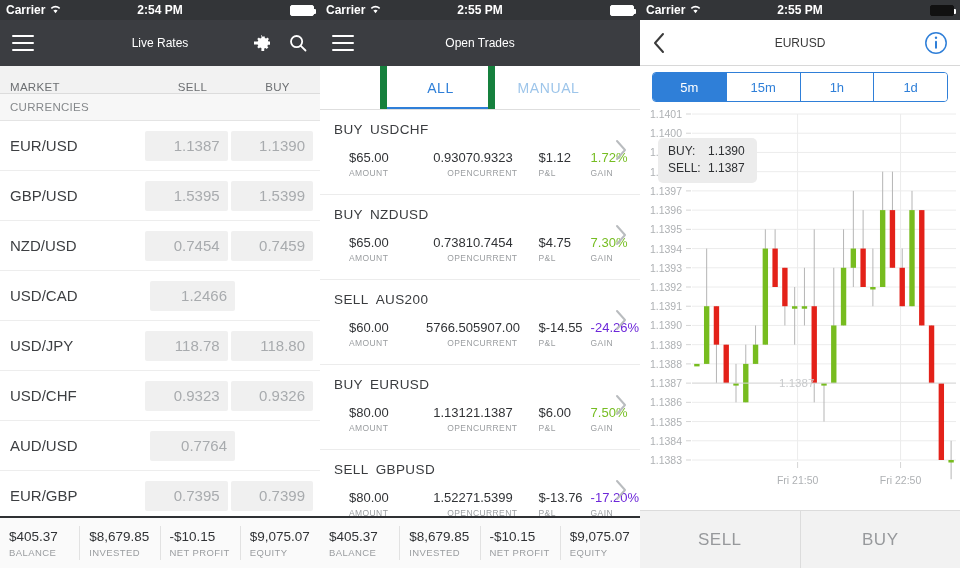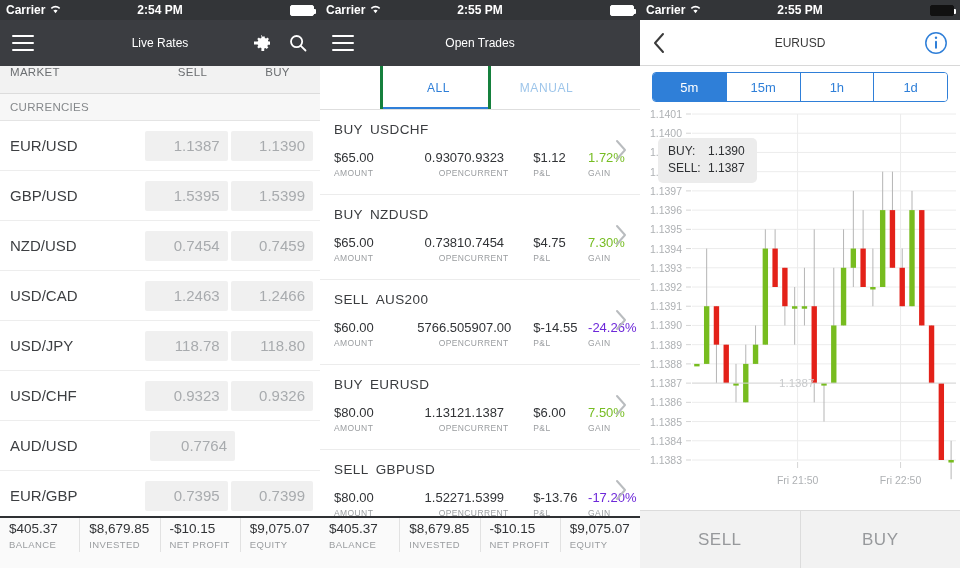--- a/index.html
+++ b/index.html
@@ -48,21 +48,21 @@
   .nav-title.dark { color:#fff; }
   .nav-title.lt { color:#3a3a3a; }
   .hamburger { width:22px; height:16px; display:flex; flex-direction:column; justify-content:space-between; cursor:pointer; z-index:2;}
   .hamburger span { display:block; height:2px; background:#fff; border-radius:1px; }
   .nav-right { margin-left:auto; display:flex; align-items:center; gap:16px; z-index:2; }
   .icon-btn { cursor:pointer; display:flex; align-items:center; }
 
   
   .col-head {
     height:28px; background:#f2f2f2; border-bottom:1px solid #dcdcdc;
-    display:flex; align-items:flex-start; font-size:11.5px; color:#6c6f72;
+    display:flex; align-items:flex-end; font-size:11.5px; color:#6c6f72;
     letter-spacing:.3px;
   }
   .col-head .c-market { padding-left:10px; width:150px; }
   .col-head .c-sell { width:85px; text-align:center; }
   .col-head .c-buy { width:85px; text-align:center; }
   .section-head {
     height:27px; background:#f7f7f7; border-bottom:1px solid #e4e4e4;
     display:flex; align-items:center; padding-left:10px;
     font-size:11.5px; color:#85888b; letter-spacing:.3px;
   }
@@ -77,54 +77,54 @@
     display:flex; align-items:center; justify-content:flex-end;
     padding-right:8px; font-size:15px; color:#a8abae;
     margin-right:3px;
   }
   .rate-cell.buy { margin-right:7px; }
 
   
   .summary {
     position:absolute; bottom:0; left:0; right:0; height:52px;
     background:#fafafa; border-top:2px solid #2f3134;
-    display:flex; 
+    display:flex; align-items:center;
   }
   .sum-item {
     flex:1; display:flex; flex-direction:column; justify-content:center;
     padding-left:9px; border-right:1px solid #e2e2e2; height:34px;
   }
   .sum-item:last-child { border-right:none; }
   .sum-val { font-size:13.5px; color:#313336; font-weight:400; line-height:16px; }
   .sum-lab { font-size:9.5px; color:#9a9da0; letter-spacing:.4px; margin-top:2px; }
 
   
   .tabs {
     height:44px; background:#fff; border-bottom:1px solid #dedede;
     display:flex; align-items:stretch; padding-left:60px;
   }
   .tab {
     width:108px; display:flex; align-items:center; justify-content:center;
-    font-size:12px; letter-spacing:.6px; cursor:pointer;
-    border-left:3px solid #15803d; position:relative;padding-left:6px;
+    font-size:14px; letter-spacing:.6px; cursor:pointer;
+    border-left:7px solid #15803d; position:relative;padding-left:6px;
   }
   .tab.active { color:#2f7fd8; }
   .tab.inactive { color:#9dc5ea; }
   .tab.active:after {
     content:""; position:absolute; left:0; right:0; bottom:0;
     height:2.5px; background:#2f7fd8;
   }
   .trade-list { background:#fff; }
   .trade-row {
     height:85px; border-bottom:1px solid #ececec;
     padding:12px 0 0 14px; position:relative; background:#fff;
   }
   .trade-title { font-size:13.5px; color:#3a3c3f; letter-spacing:.4px; }
   .trade-title .side { margin-right:7px; }
-  .trade-metrics { display:flex; margin-top:13px; }
+  .trade-metrics { display:flex; margin-top:13px;margin-left:15px; }
   .metric { display:flex; flex-direction:column; }
   .metric .mv { font-size:13px; color:#313336; line-height:15px; }
   .metric .ml { font-size:8.5px; color:#9a9da0; letter-spacing:.4px; margin-top:3px; }
   .metric.m-amount { width:65px; }
   .metric.m-open { width:73px;align-items:flex-end; }
   .metric.m-current { width:73px; }
   .metric.m-pl { width:58px; }
   .metric.m-gain { width:55px; }
   .mv.up { color:#76bd22; }
   .mv.down { color:#6d28d9; }
@@ -237,21 +237,20 @@
           <div class="rate-cell sell">1.5395</div>
           <div class="rate-cell buy">1.5399</div>
         </div>
         <div class="rate-row">
           <div class="rate-name">NZD/USD</div>
           <div class="rate-cell sell">0.7454</div>
           <div class="rate-cell buy">0.7459</div>
         </div>
         <div class="rate-row">
           <div class="rate-name">USD/CAD</div>
-          <div class="rate-cell sell">1.2463</div>
           <div class="rate-cell buy">1.2466</div>
         </div>
         <div class="rate-row">
           <div class="rate-name">USD/JPY</div>
           <div class="rate-cell sell">118.78</div>
           <div class="rate-cell buy">118.80</div>
         </div>
         <div class="rate-row">
           <div class="rate-name">USD/CHF</div>
           <div class="rate-cell sell">0.9323</div>

